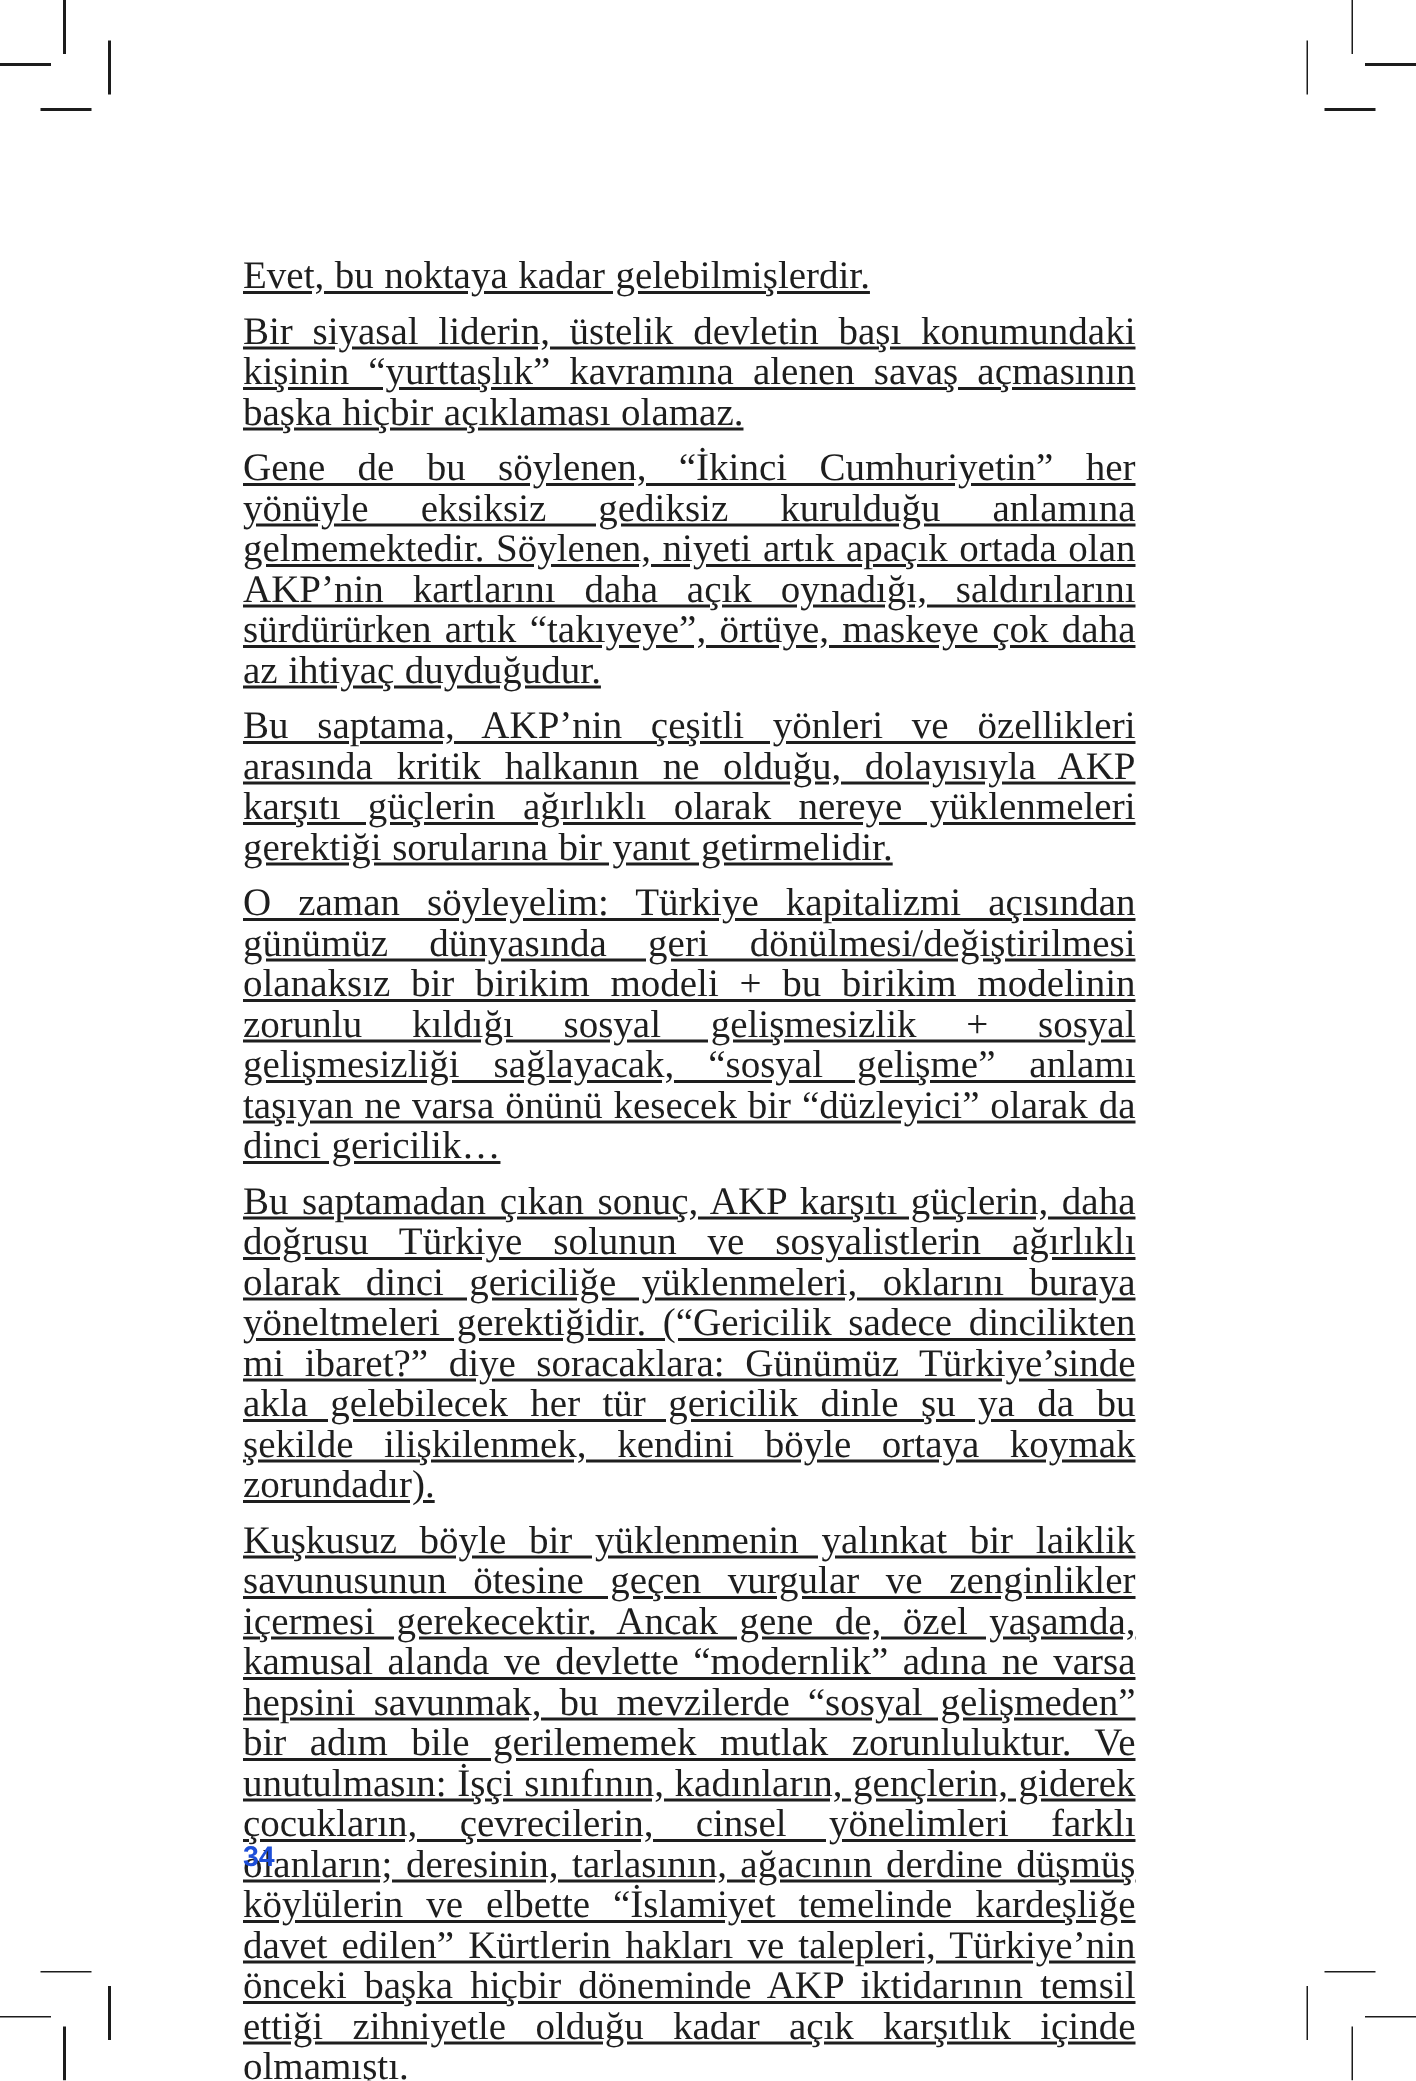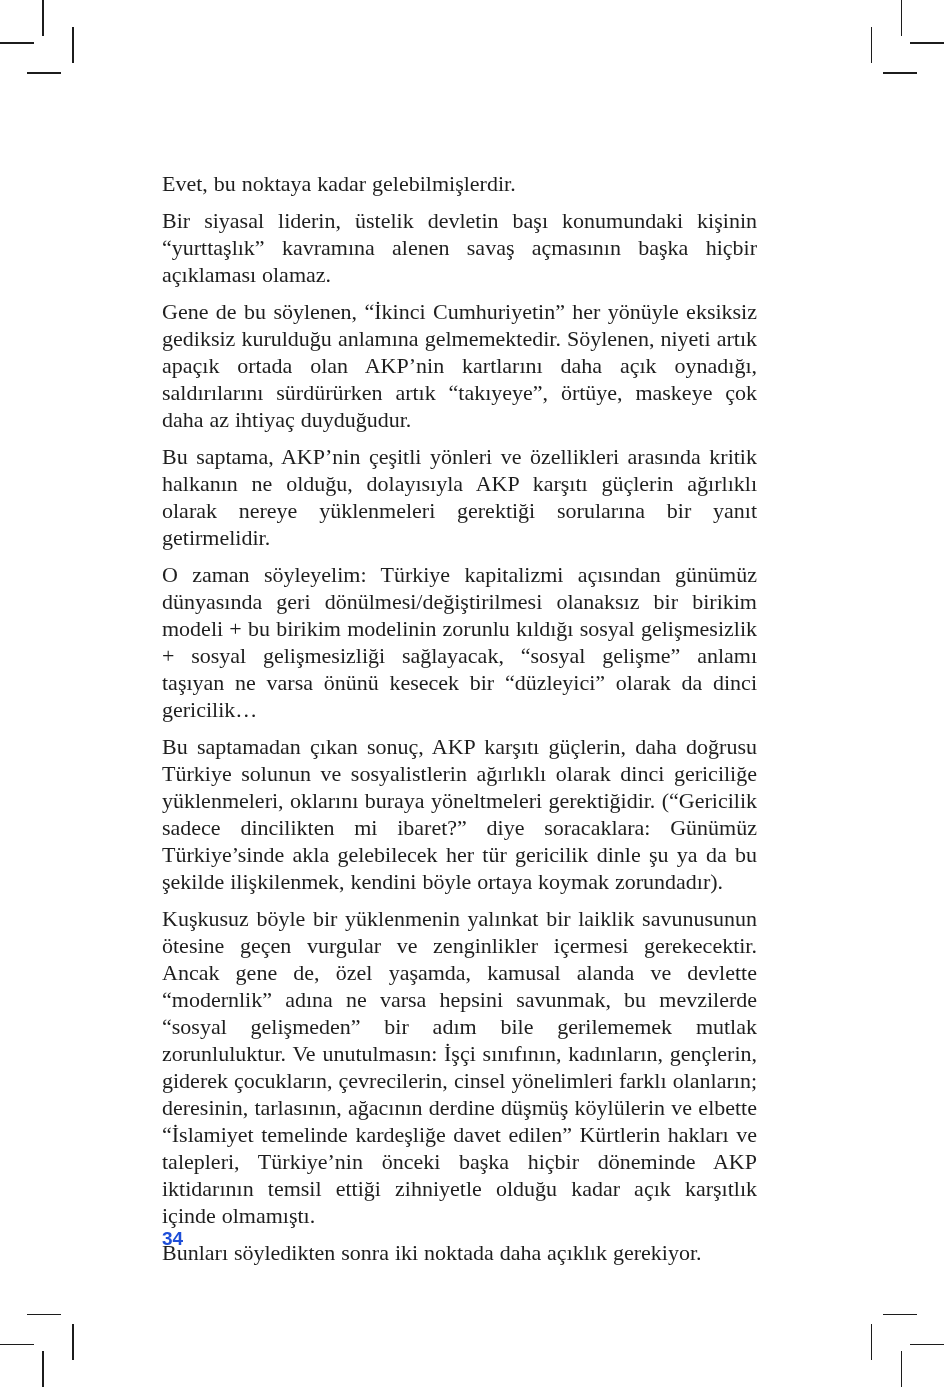--- a/index.html
+++ b/index.html
@@ -49,26 +49,27 @@
   .br-h-inner { right: 27px; bottom: 72px; }
 
   .text-block {
     position: absolute;
     left: 162px;
     top: 170px;
     width: 595px;
   }
   .text-block p {
     margin: 0 0 10px 0;
-    font-size: 22px;
+    font-size: 26px;
     line-height: 27px;
     text-align: justify;
     hyphens: auto;
     -webkit-hyphens: auto;
     word-spacing: 0.02em;
+    text-decoration: underline;
   }
   .page-number {
     position: absolute;
     left: 162px;
     top: 1228px;
     font-family: "Liberation Sans", sans-serif;
     font-weight: 700;
     font-size: 19px;
     color: #1d4ed8;
   }

